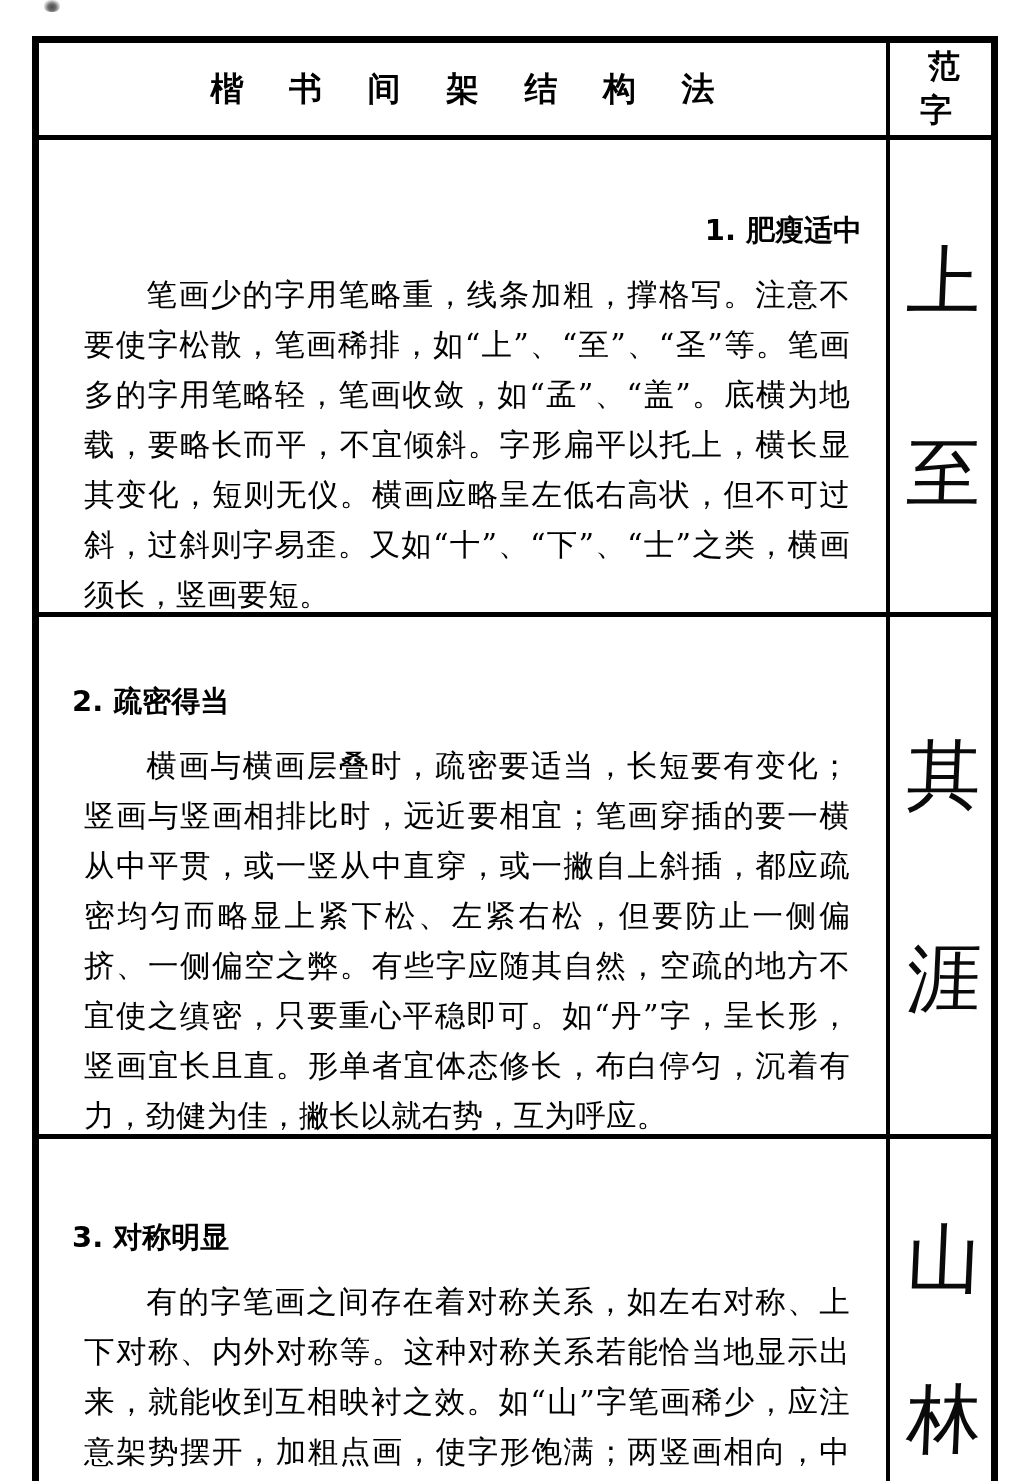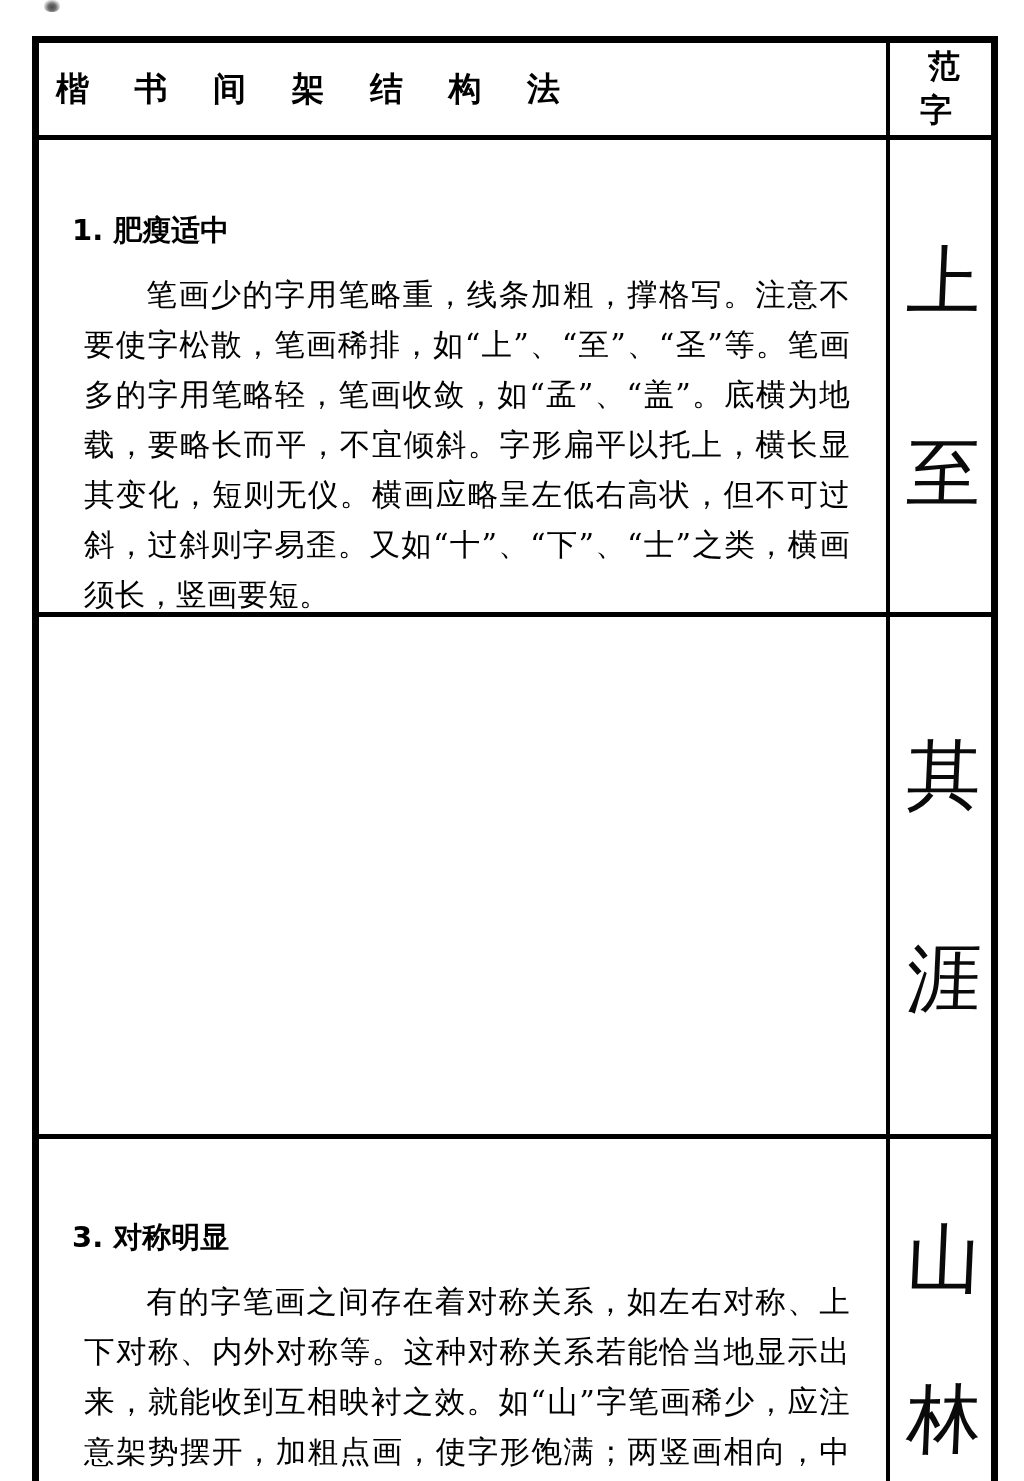--- a/index.html
+++ b/index.html
@@ -67,21 +67,21 @@
   .head-band {
     position: absolute;
     left: 0; top: 0;
     width: 847px; height: 92px;
   }
   .head-title {
     position: absolute;
     left: 0; right: 0;
     top: 50%;
     transform: translateY(-50%);
-    text-align: left;
+    text-align: center;
     font-family: "DejaVu Sans", "Liberation Sans", sans-serif;
     font-weight: 700;
     font-size: 33px;
     letter-spacing: 17px;
     text-indent: 17px;
     color: #000;
   }
   .head-right {
     position: absolute;
     left: 851px; top: 0;
@@ -113,21 +113,21 @@
 
   .sec-title {
     font-family: "DejaVu Sans", "Liberation Sans", sans-serif;
     font-weight: 700;
     font-size: 29px;
     line-height: 1;
     letter-spacing: 0px;
     margin: 0;
     white-space: nowrap;
   }
-  .cell-1 .sec-title { padding-top: 76px; }
+  .cell-1 .sec-title { padding-top: 76px; text-align: right; }
   .cell-2 .sec-title { padding-top: 70px; }
   .cell-3 .sec-title { padding-top: 84px; }
 
   .sec-body {
     font-family: "DejaVu Serif", "Liberation Serif", serif;
     font-size: 30.5px;
     line-height: 50px;
     letter-spacing: 0.2px;
     text-align: justify;
     text-justify: inter-character;
@@ -182,20 +182,24 @@
 
   <div class="body-cell cell-1">
     <div class="sec-title">1. 肥瘦适中</div>
     <div class="sec-body"><span class="indent"></span><span>笔画少的字用笔略重，线条加粗，撑格写。注意不要使字松散，笔画稀排，如“上”、“至”、“圣”等。笔画多的字用笔略轻，笔画收敛，如“孟”、“盖”。底横为地载，要略长而平，不宜倾斜。字形扁平以托上，横长显其变化，短则无仪。横画应略呈左低右高状，但不可过斜，过斜则字易歪。又如“十”、“下”、“士”之类，横画须长，竖画要短。</span></div>
   </div>
   <div class="ex-cell ex-1">
     <div class="ex-char">上</div>
     <div class="ex-char">至</div>
   </div>
 
+  <div class="body-cell cell-2">
+    <div class="sec-title">2. 疏密得当</div>
+    <div class="sec-body"><span class="indent"></span><span>横画与横画层叠时，疏密要适当，长短要有变化；竖画与竖画相排比时，远近要相宜；笔画穿插的要一横从中平贯，或一竖从中直穿，或一撇自上斜插，都应疏密均匀而略显上紧下松、左紧右松，但要防止一侧偏挤、一侧偏空之弊。有些字应随其自然，空疏的地方不宜使之缜密，只要重心平稳即可。如“丹”字，呈长形，竖画宜长且直。形单者宜体态修长，布白停匀，沉着有力，劲健为佳，撇长以就右势，互为呼应。</span></div>
+  </div>
   <div class="ex-cell ex-2">
     <div class="ex-char">其</div>
     <div class="ex-char">涯</div>
   </div>
 
   <div class="body-cell cell-3">
     <div class="sec-title">3. 对称明显</div>
     <div class="sec-body"><span class="indent"></span><span>有的字笔画之间存在着对称关系，如左右对称、上下对称、内外对称等。这种对称关系若能恰当地显示出来，就能收到互相映衬之效。如“山”字笔画稀少，应注意架势摆开，加粗点画，使字形饱满；两竖画相向，中竖居中宜直，以平分底横。</span></div>
   </div>
   <div class="ex-cell ex-3">

